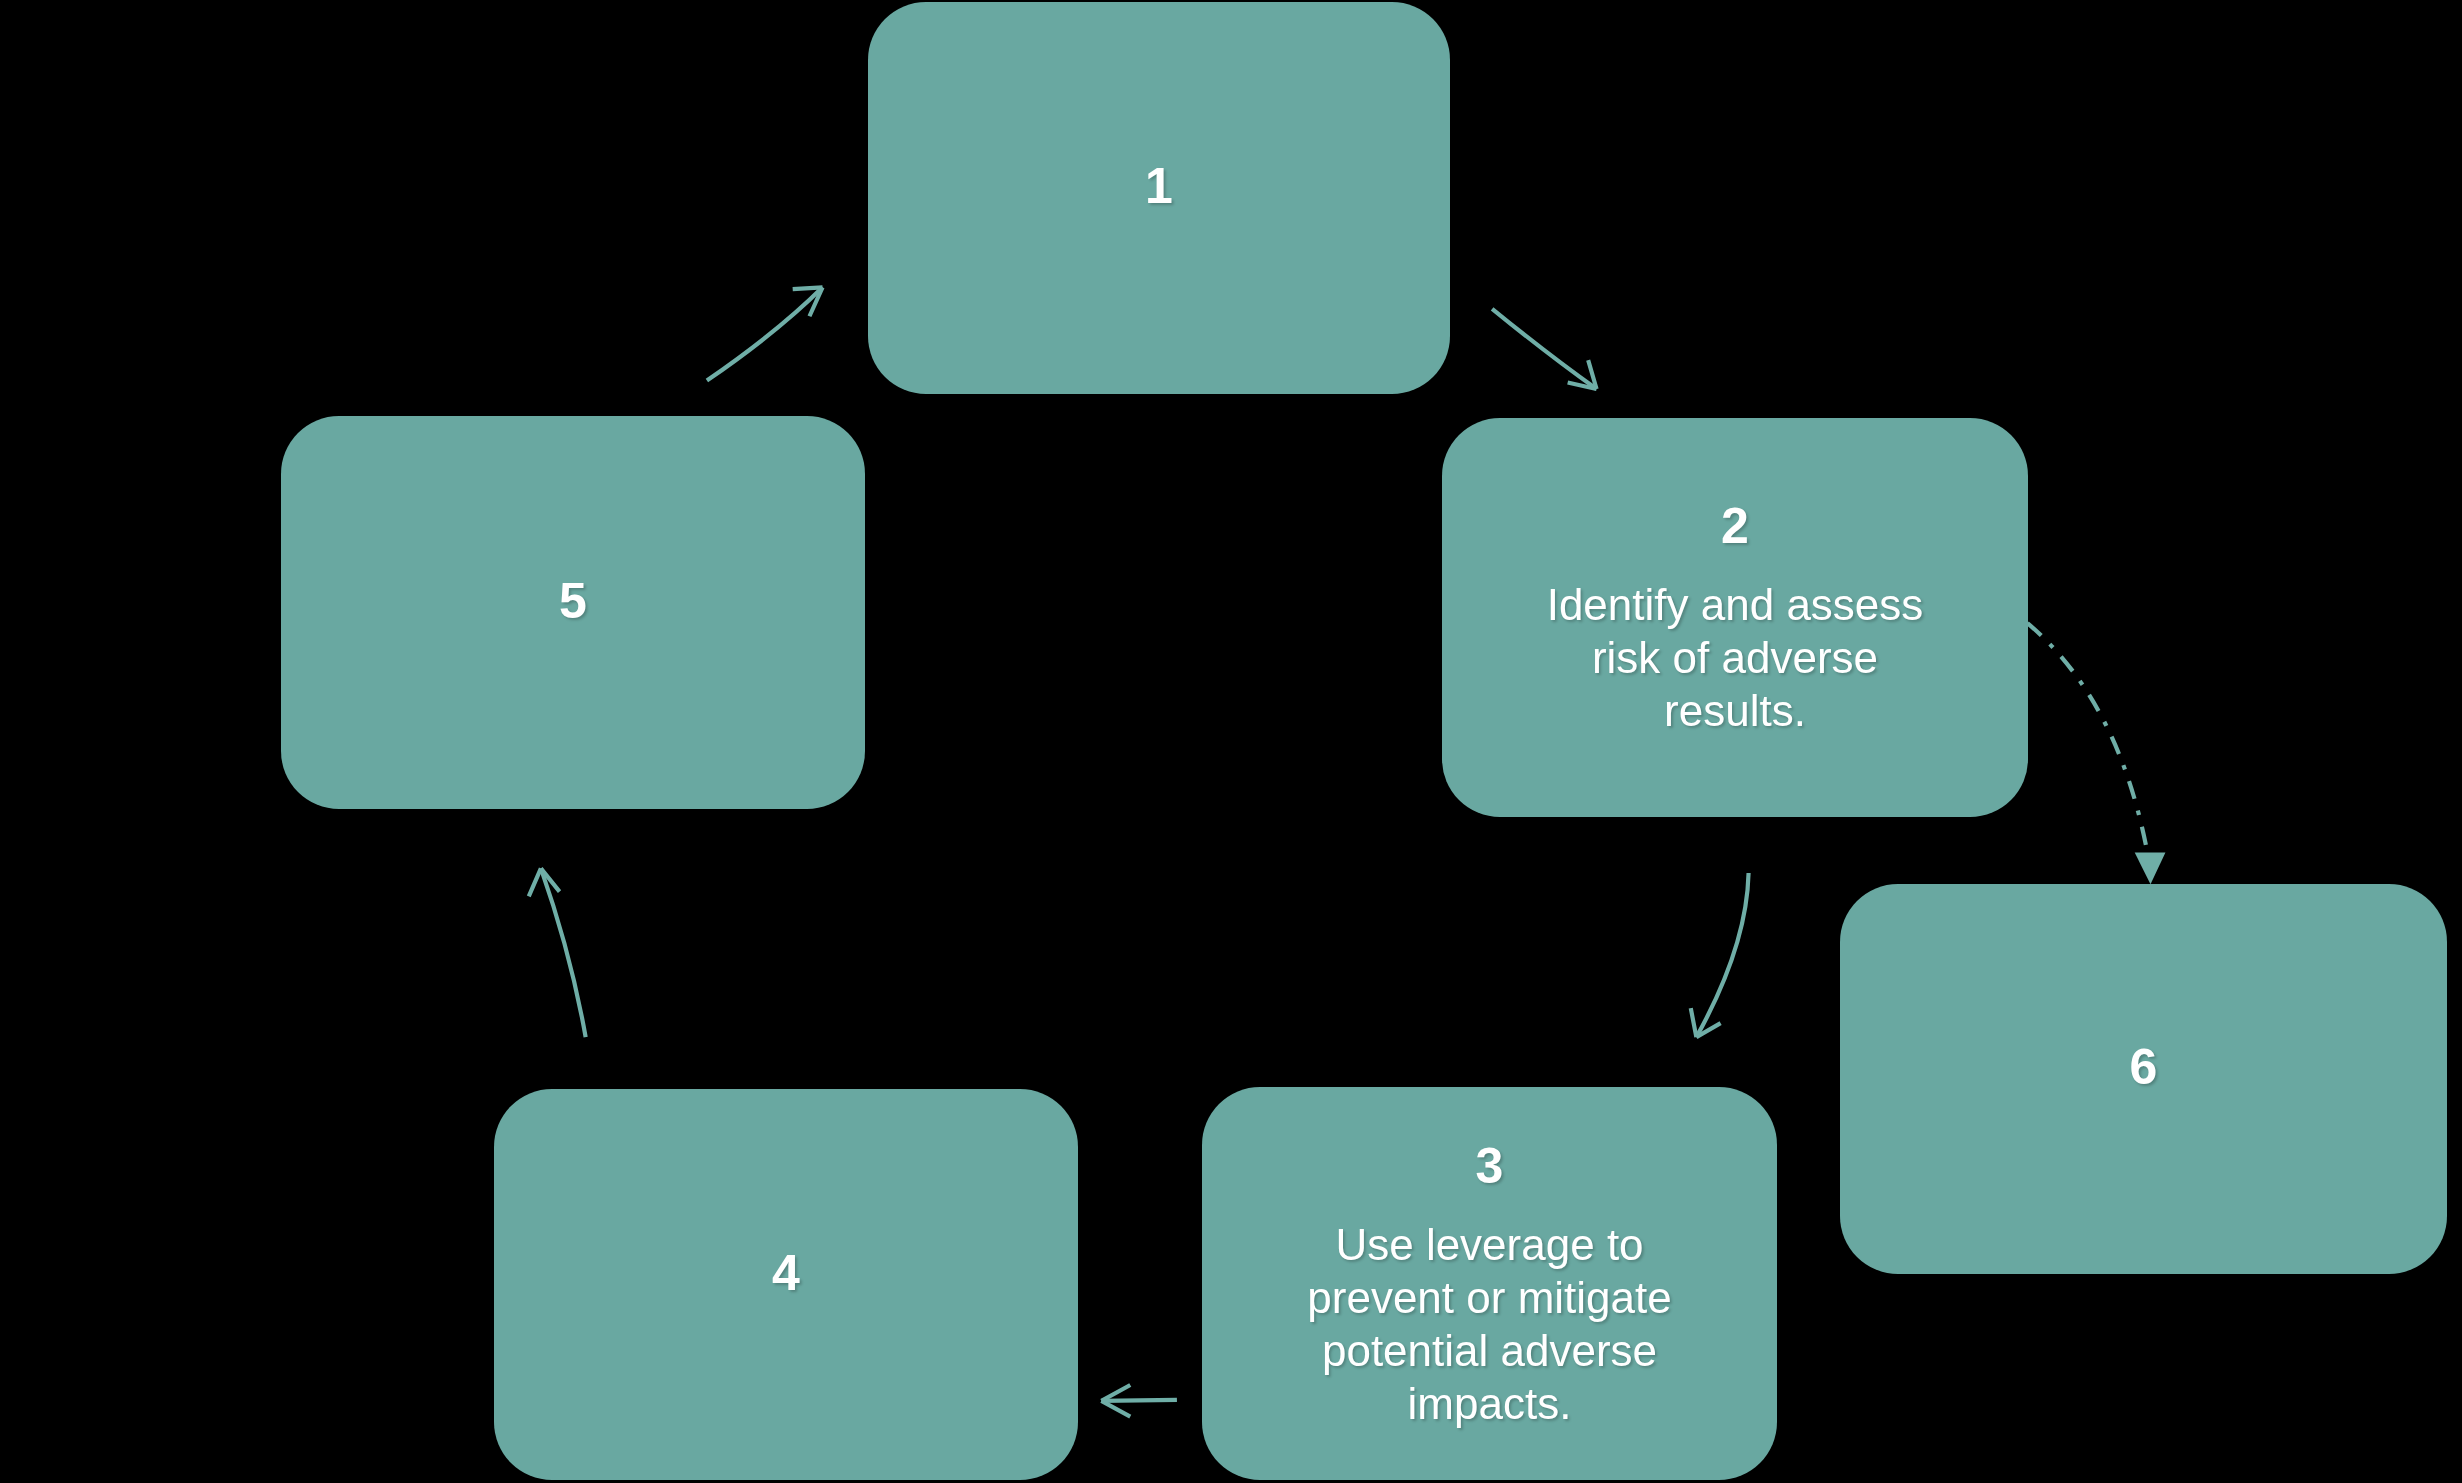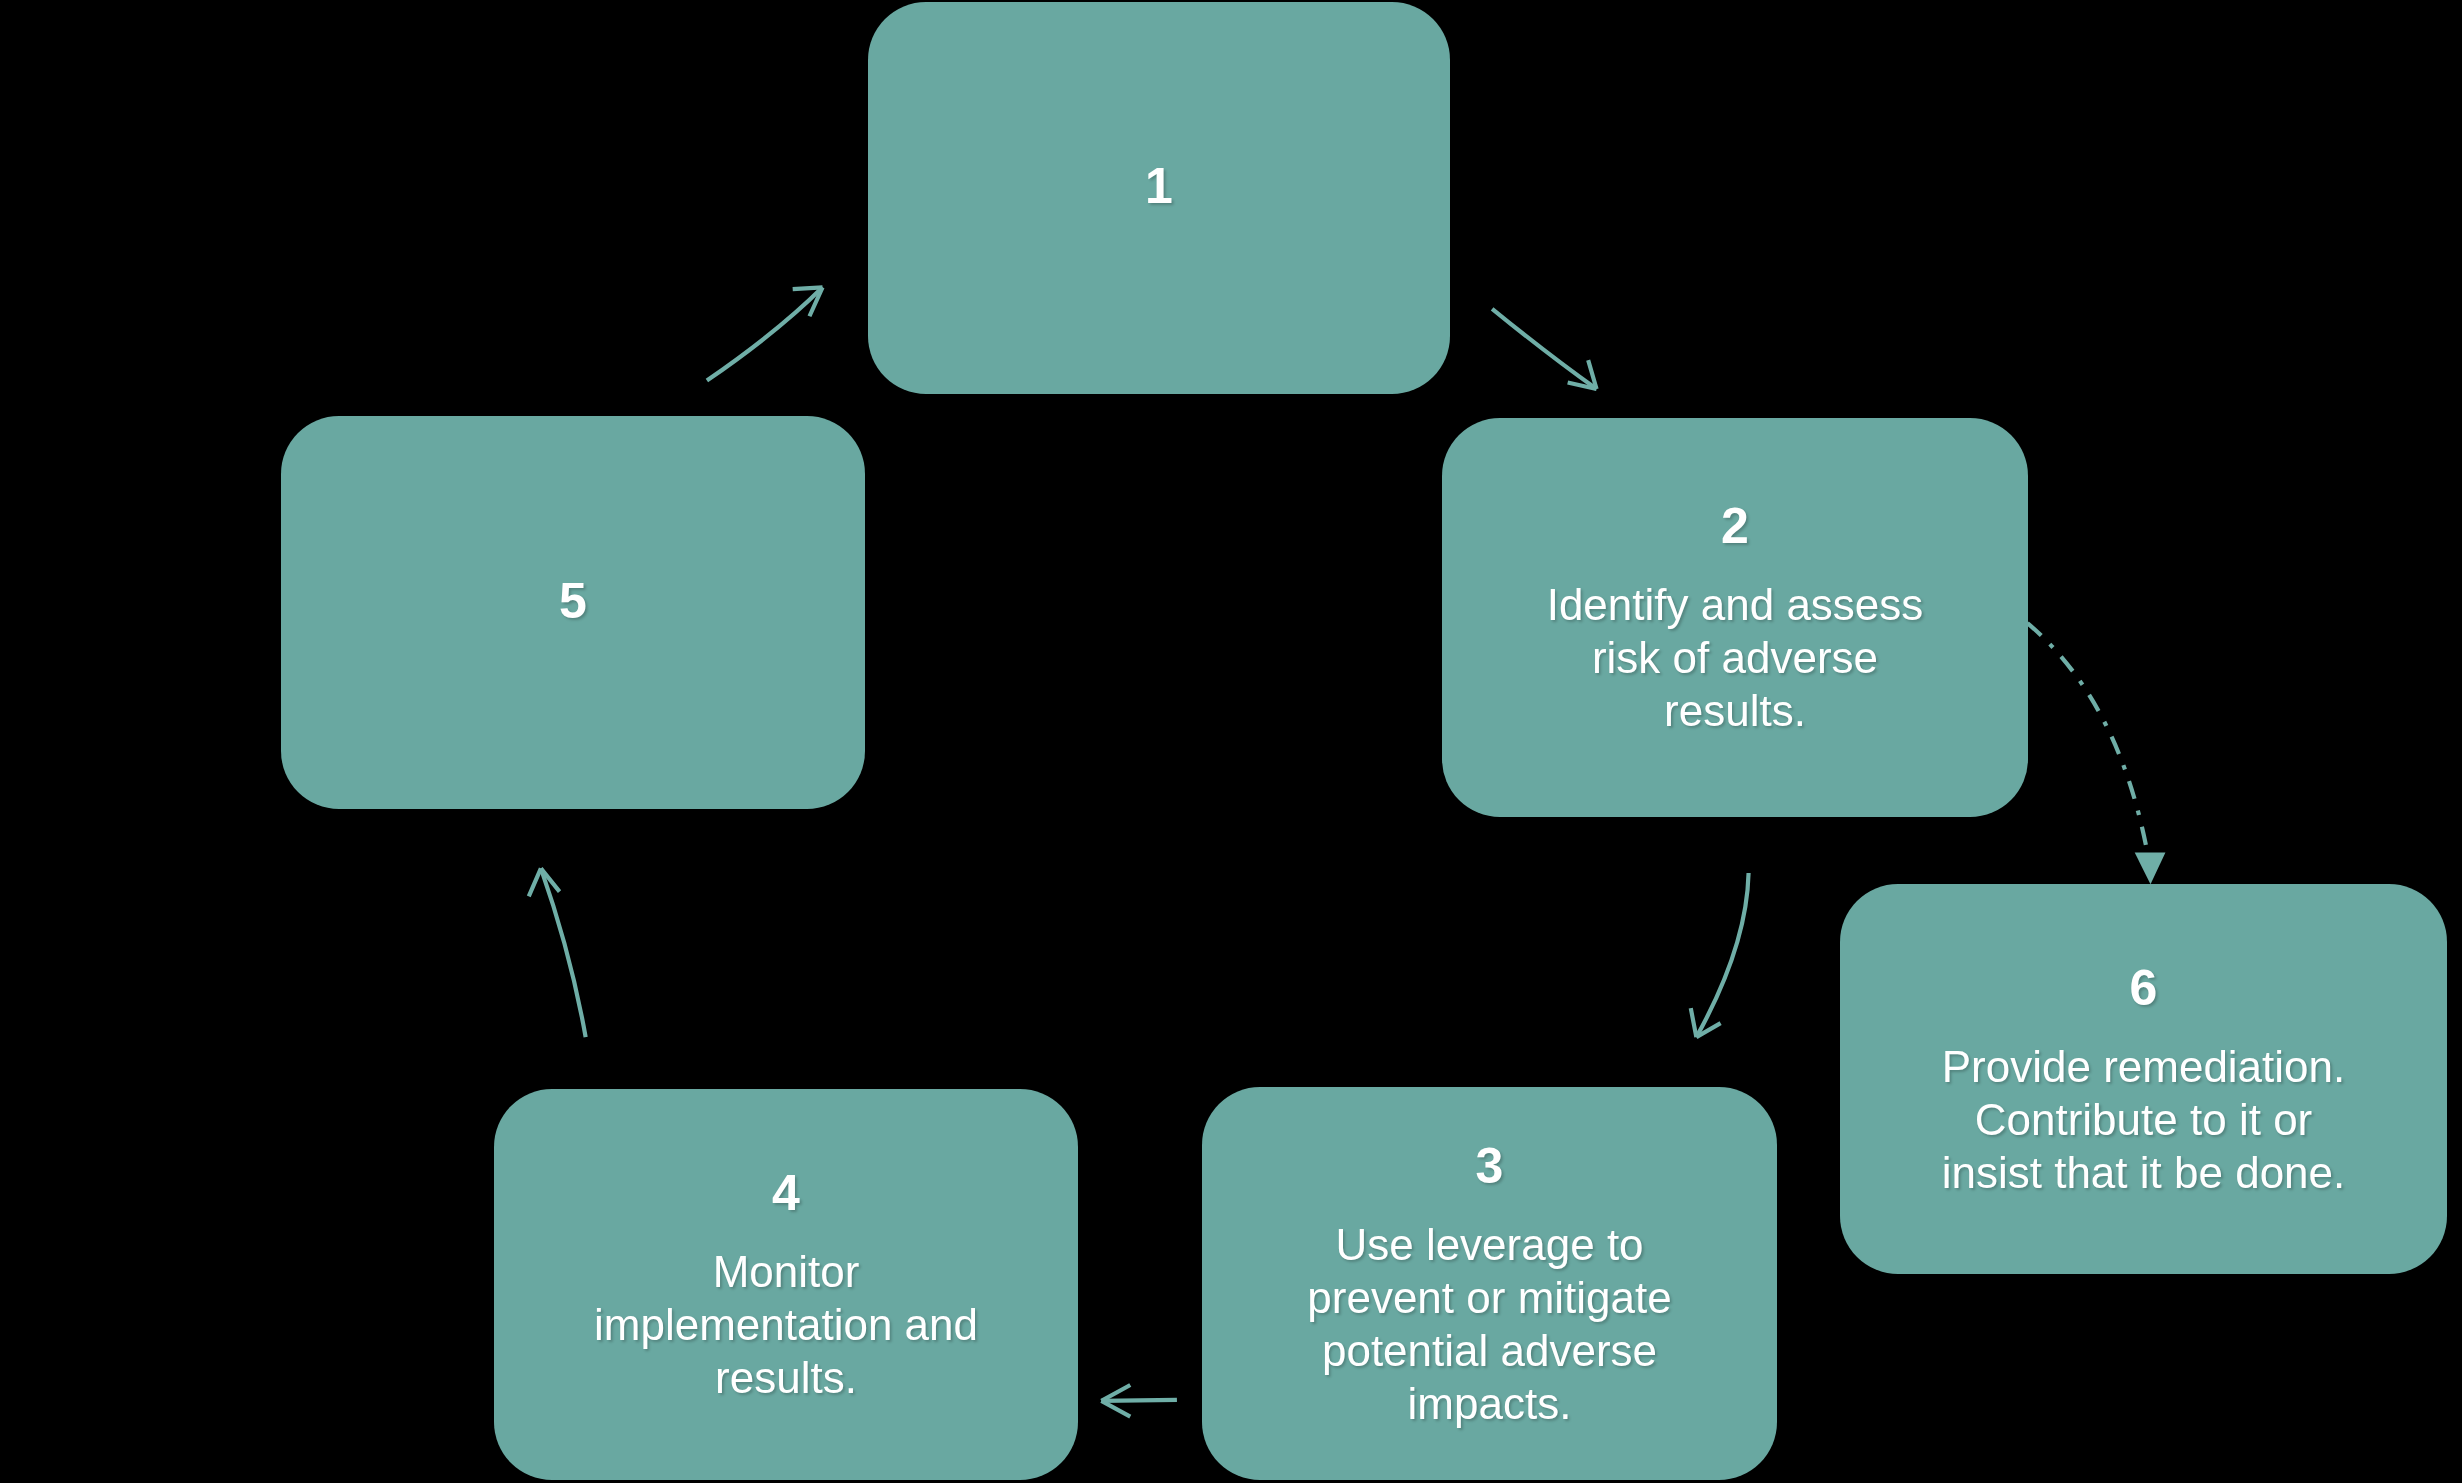--- a/index.html
+++ b/index.html
@@ -115,30 +115,24 @@
   <div class="step step-3">
     <div class="num">3</div>
     <div class="txt">Use leverage to
 prevent or mitigate
 potential adverse
 impacts.</div>
   </div>
 
   <div class="step step-4">
     <div class="num">4</div>
-    <div class="txt">Monitor
-implementation and
-results.</div>
   </div>
 
   <div class="step step-5">
     <div class="num">5</div>
   </div>
 
   <div class="step step-6">
     <div class="num">6</div>
-    <div class="txt">Provide remediation.
-Contribute to it or
-insist that it be done.</div>
   </div>
 
 </div>
 
 
 </body></html>

